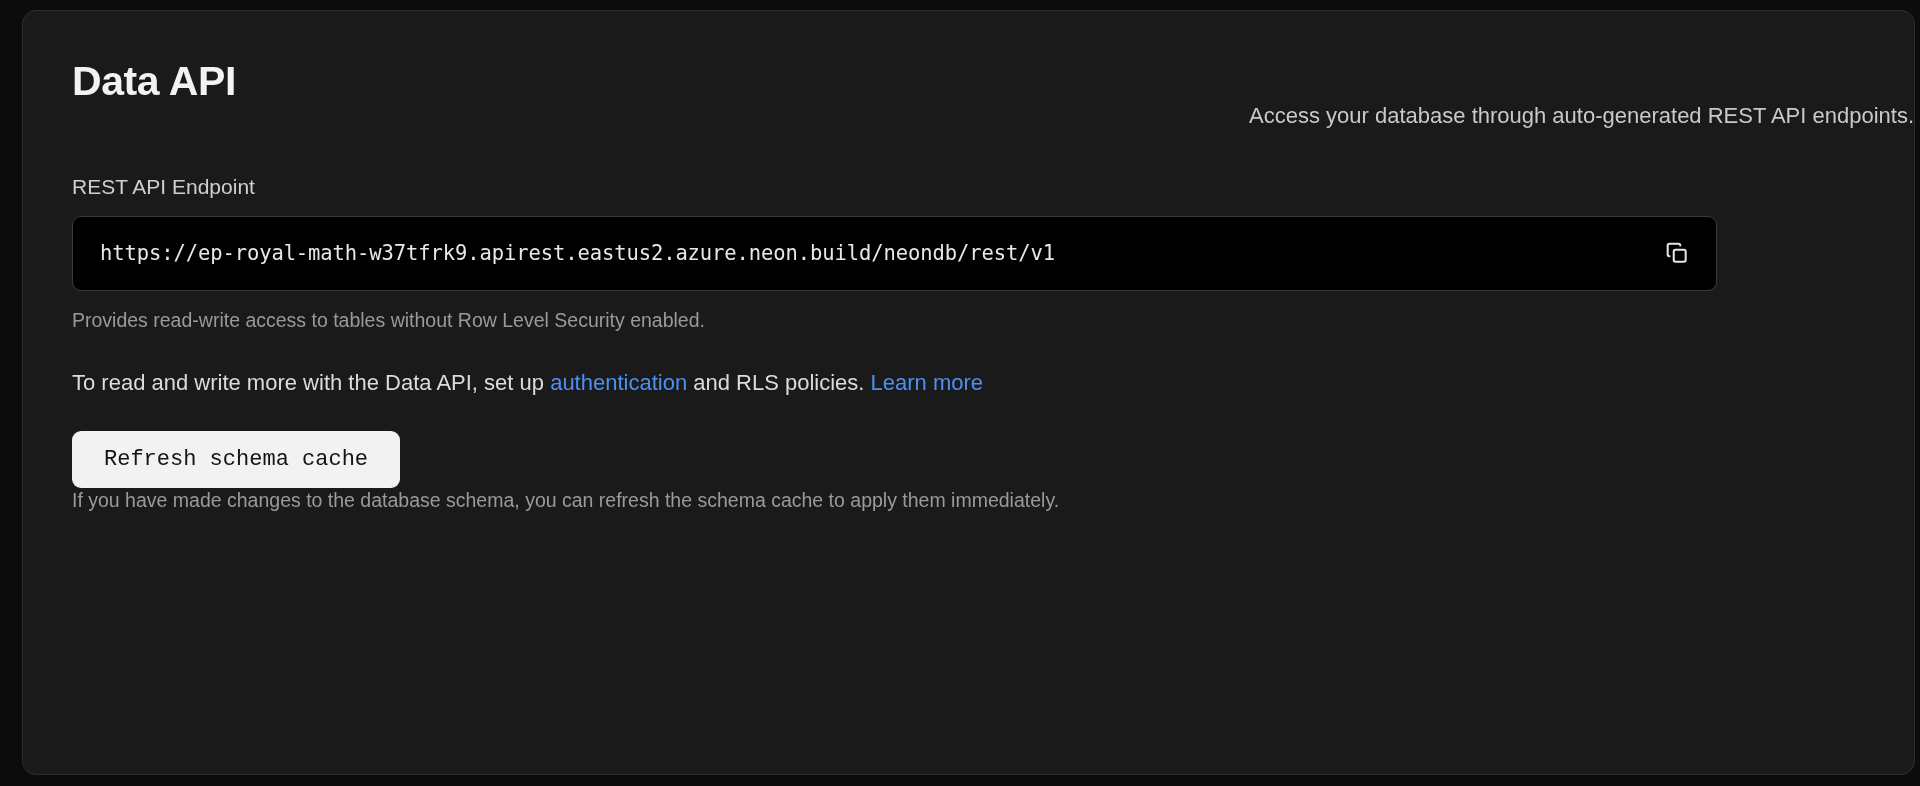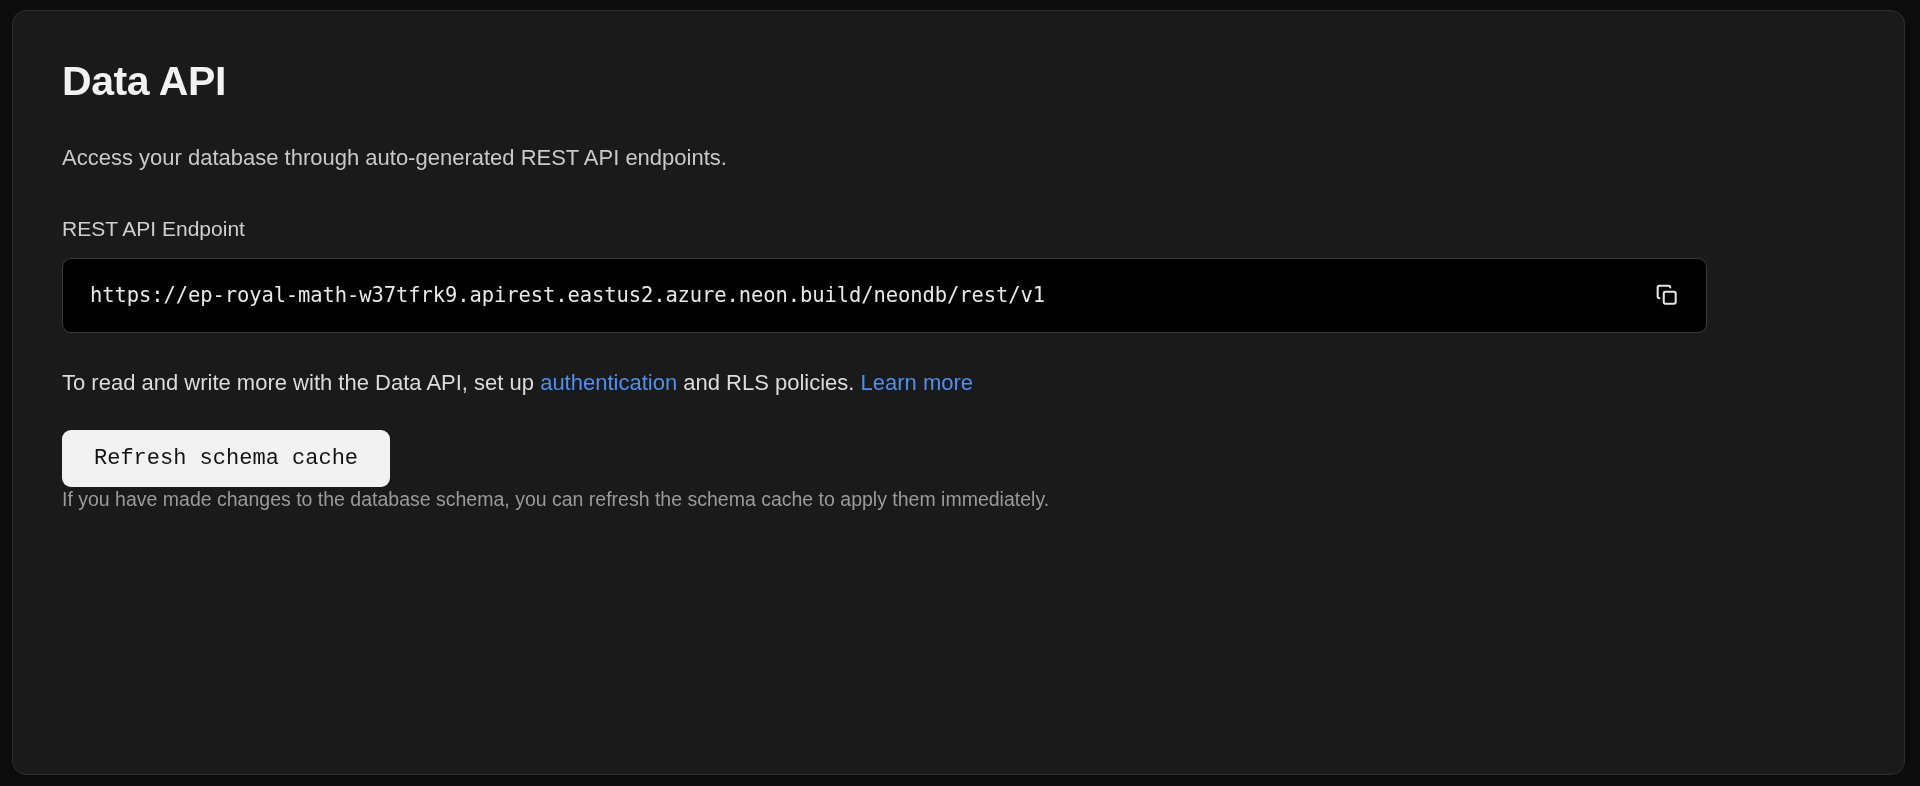--- a/index.html
+++ b/index.html
@@ -10,21 +10,21 @@
     background: #0c0c0c;
     font-family: "Liberation Sans", sans-serif;
     overflow: hidden;
   }
 
   .page {
     position: relative;
     width: 1920px;
     height: 786px;
     background: #0c0c0c;
-    padding: 10px 14px 11px 12px;
+    padding: 10px 14px 11px 22px;
   }
 
   .card {
     position: relative;
     width: 1893px;
     height: 765px;
     background: #1a1a1a;
     border: 1px solid #2e2e2e;
     border-radius: 14px;
     padding: 50px 0 0 49px;
@@ -35,22 +35,22 @@
     font-weight: bold;
     color: #f2f2f2;
     letter-spacing: -0.4px;
     line-height: 1;
     margin-bottom: 0;
   }
 
   .card-subtitle {
     font-size: 22px;
     color: #c9c9c9;
-    margin-top: 42px;
     line-height: 1.3;
+    text-align: right;
   }
 
   .field-label {
     font-size: 21px;
     color: #cfcfcf;
     margin-top: 43px;
     line-height: 1.2;
   }
 
   .endpoint-row {
@@ -151,20 +151,21 @@
       <button class="copy-button">
         <span>
           <svg width="26" height="26" viewBox="0 0 24 24" fill="none" stroke="#e6e6e6" stroke-width="1.9" stroke-linecap="round" stroke-linejoin="round">
             <rect x="9" y="9" width="11" height="11" rx="1.6"></rect>
             <path d="M5 15 A1.6 1.6 0 0 1 3.4 13.4 V5 A1.6 1.6 0 0 1 5 3.4 H13.4 A1.6 1.6 0 0 1 15 5"></path>
           </svg>
         </span>
       </button>
     </div>
 
+    <p class="helper-text">Provides read-write access to tables without Row Level Security enabled.</p>
 
     <p class="rls-line"><span>To read and write more with the Data API, set up </span><a href="#">authentication</a><span> and RLS policies. </span><a href="#">Learn more</a></p>
 
     <div>
       <button class="refresh-button">Refresh schema cache</button>
     </div>
 
     <p class="footer-note">If you have made changes to the database schema, you can refresh the schema cache to apply them immediately.</p>
 
   </div>

